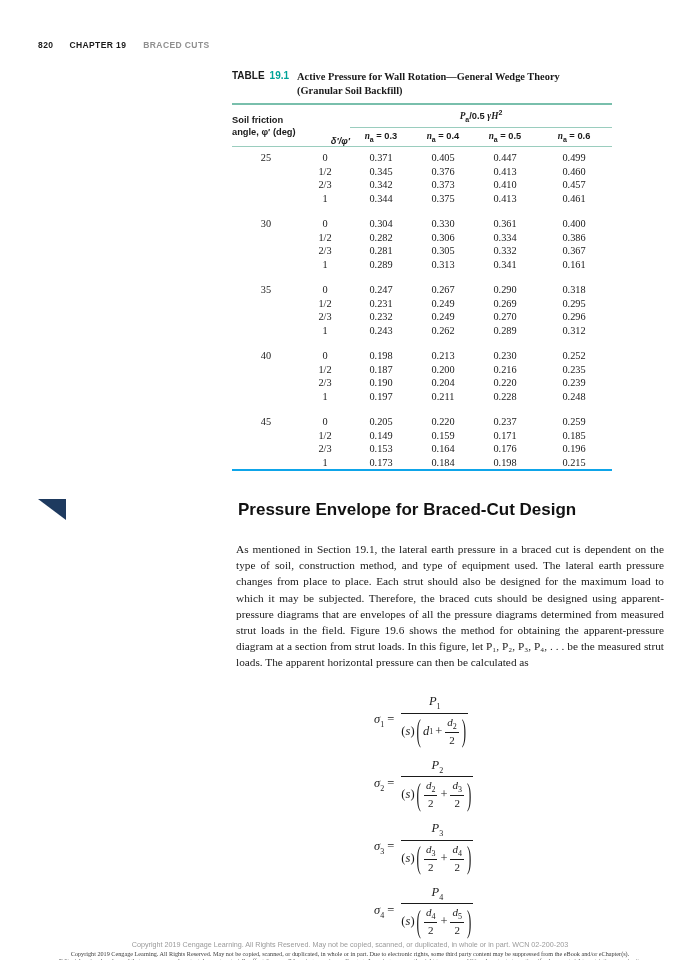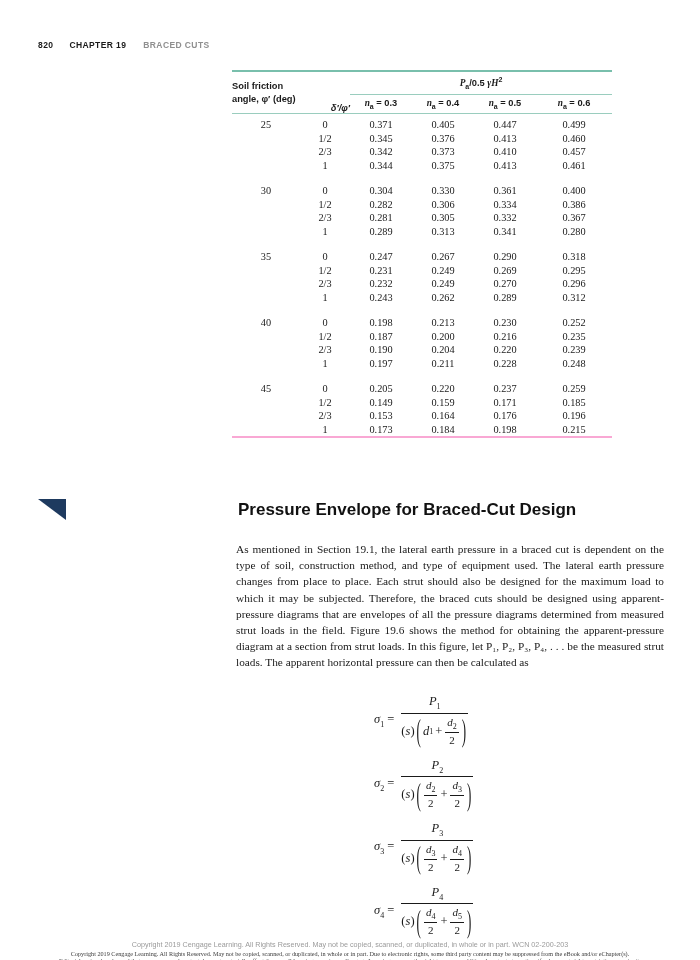--- a/index.html
+++ b/index.html
@@ -21,21 +21,21 @@
   
   .table-block { position:absolute; left:232px; top:70px; width:380px; }
   .table-caption { display:flex; margin-bottom:5px; }
   .cap-label { font-family:"Liberation Sans", sans-serif; font-weight:bold; font-size:10px; white-space:nowrap; }
   .cap-num   { font-family:"Liberation Sans", sans-serif; font-weight:bold; font-size:10px; color:#00A398; margin:0 8px 0 5px; white-space:nowrap; }
   .cap-title { font-weight:bold; font-size:10.4px; line-height:1.35; }
   .cap-title span { display:block; }
 
   table.data {
     border-collapse:collapse; width:380px; table-layout:fixed;
-    border-top:2px solid #79BFAC; border-bottom:2px solid #f9a8d4;
+    border-top:2px solid #79BFAC; border-bottom:2px solid #0ea5e9;
     font-size:10.3px;
   }
   table.data th { font-family:"Liberation Sans", sans-serif; font-weight:bold; font-size:9.3px; padding:0; }
   .span-head { border-bottom:1px solid #9ACDBE; text-align:center; height:22px; vertical-align:middle;
                font-family:"Liberation Sans", sans-serif; }
   .span-head i, .na-h i { font-family:"Liberation Serif", serif; }
   .h-col1 { text-align:left; vertical-align:middle; border-bottom:1px solid #9ACDBE; padding-left:4px; line-height:1.3; }
   .h-col1 span { display:block; }
   .h-col2 { text-align:right; vertical-align:bottom; border-bottom:1px solid #9ACDBE; padding-bottom:4px; font-style:italic; }
   .na-h  { text-align:center; border-bottom:1px solid #9ACDBE; height:18px; vertical-align:middle; }
@@ -85,20 +85,28 @@
 </head>
 <body>
 
 <div class="page">
 
   <div class="page-header">
     <span class="page-num">820</span><span class="chap-label">CHAPTER 19</span><span class="chap-title">BRACED CUTS</span>
   </div>
 
   <div class="table-block">
+    <div class="table-caption">
+      <span class="cap-label">TABLE</span>
+      <span class="cap-num">19.1</span>
+      <span class="cap-title">
+        <span>Active Pressure for Wall Rotation—General Wedge Theory</span>
+        <span>(Granular Soil Backfill)</span>
+      </span>
+    </div>
 
     <table class="data">
       <colgroup>
         <col style="width:68px">
           <col style="width:50px">
         <col style="width:62px">
           <col style="width:62px">
           <col style="width:62px">
           <col style="width:76px">
       </colgroup>
@@ -179,21 +187,21 @@
             <td>0.305</td>
             <td>0.332</td>
             <td>0.367</td>
           </tr>
           <tr>
             <td></td>
             <td>1</td>
             <td>0.289</td>
             <td>0.313</td>
             <td>0.341</td>
-            <td>0.280</td>
+            <td>0.161</td>
           </tr>
           <tr class="spacer">
             <td colspan="6"></td>
           </tr>
           <tr>
             <td>35</td>
             <td>0</td>
             <td>0.247</td>
             <td>0.267</td>
             <td>0.290</td>

